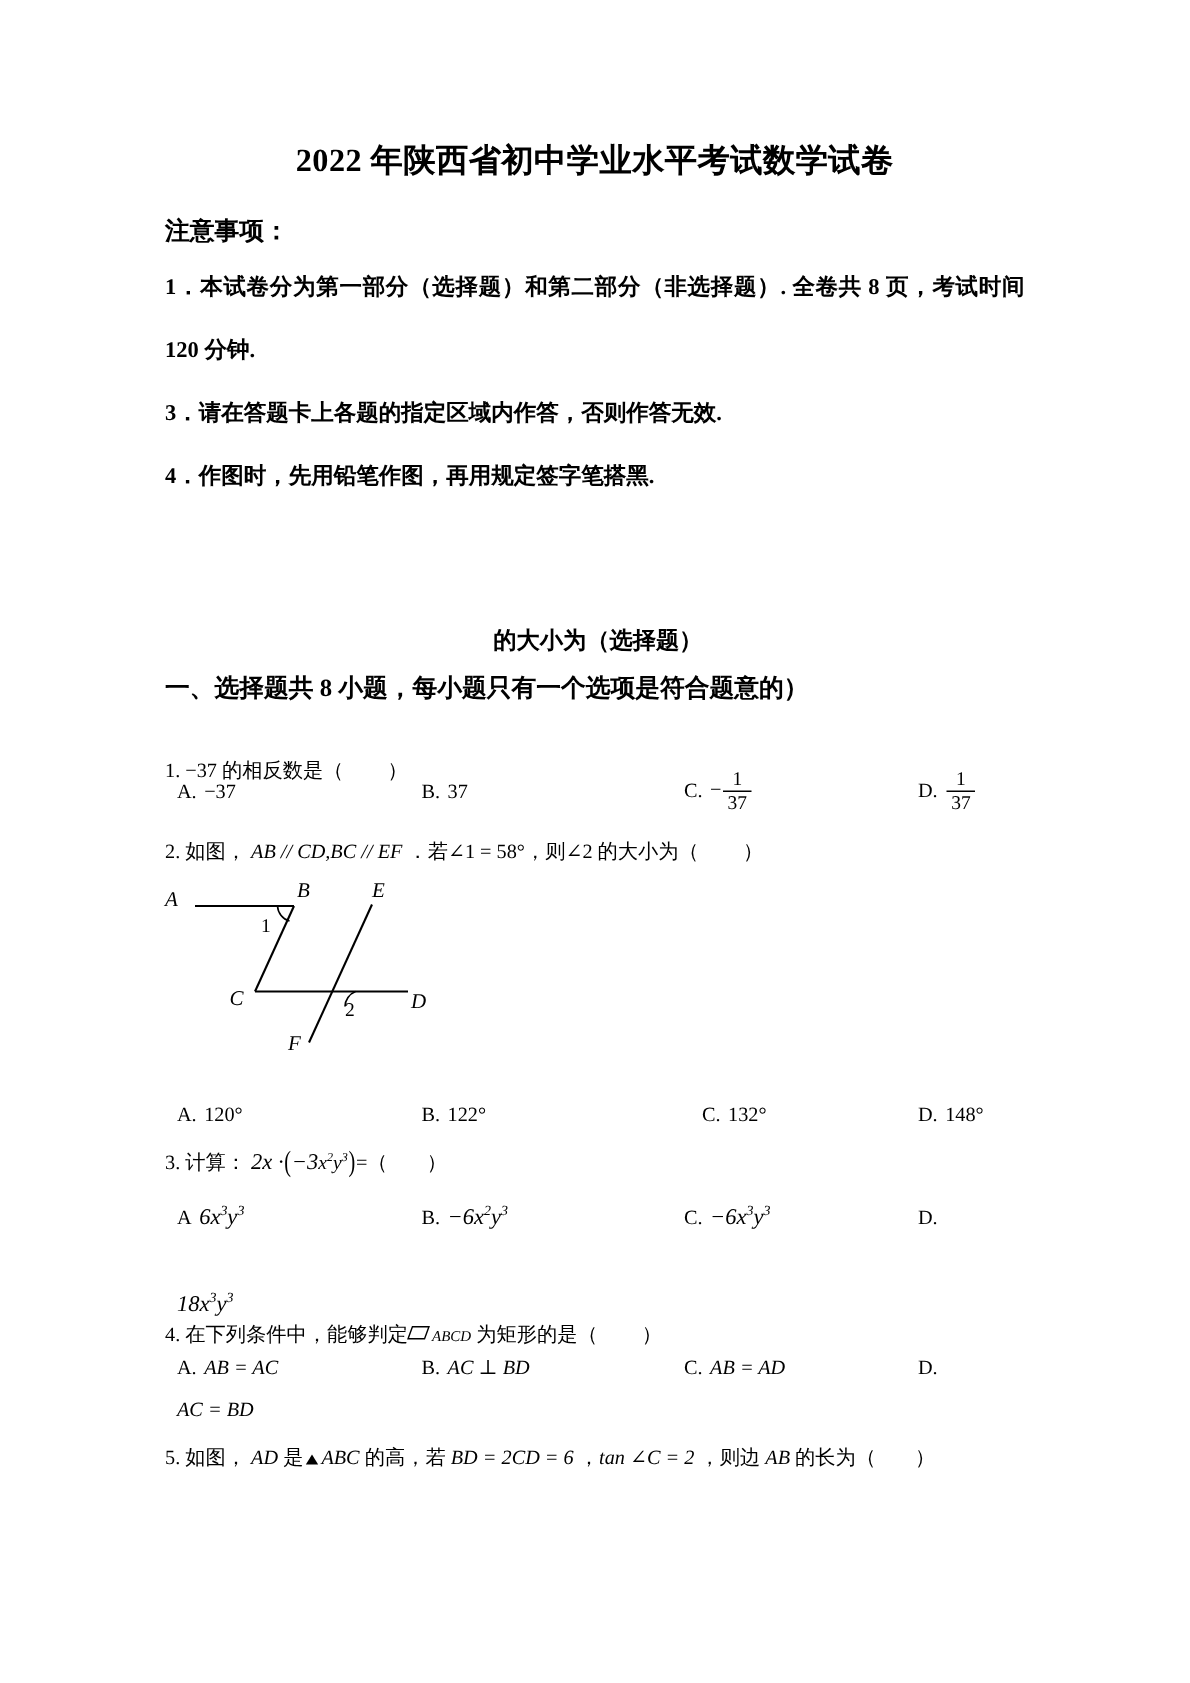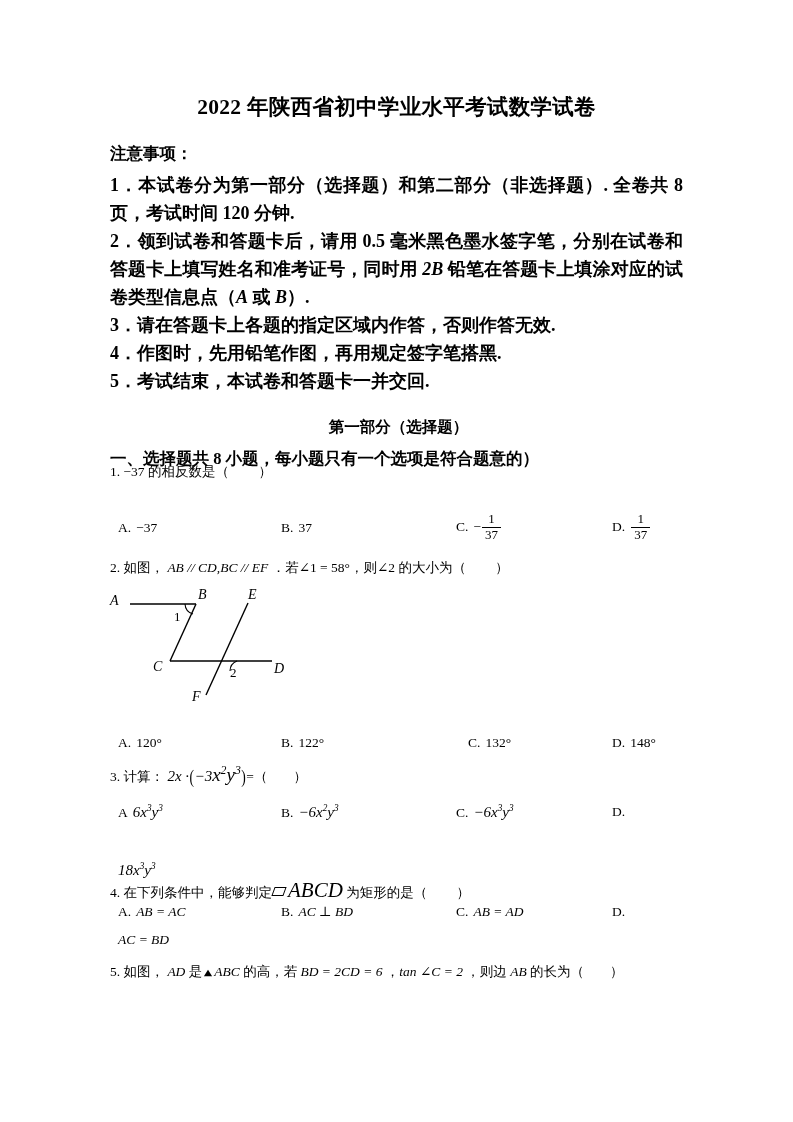--- a/index.html
+++ b/index.html
@@ -36,23 +36,23 @@
     left: 110px;
     top: 137px;
     width: 573px;
   }
   .notice-heading {
     font-size: 16.5px;
     font-weight: bold;
     line-height: 34px;
   }
   .notice-item {
-    font-size: 18px;
-    font-weight: bold;
-    line-height: 28px;
+    font-size: 15px;
+    font-weight: bold;
+    line-height: 42px;
     text-align: justify;
     text-justify: inter-ideograph;
   }
   .it { font-style: italic; }
 
   .part-header {
     position: absolute;
     left: 0;
     top: 417px;
     width: 793px;
@@ -159,44 +159,38 @@
 
   <div class="doc-title">2022 年陕西省初中学业水平考试数学试卷</div>
 
   <div class="notice-block">
     <div class="notice-heading">注意事项：</div>
 
     <div class="notice-item">
       <span>1．</span><span>本试卷分为第一部分（选择题）和第二部分（非选择题）. 全卷共 8 页，考试时间 120 分钟.</span>
     </div>
 
-    <div class="notice-item">
-      <span>2．</span><span>领到试卷和答题卡后，请用 0.5 毫米黑色墨水签字笔，分别在试卷和答题卡上填写姓名和准考证号，同时用 </span><span class="it">2B</span><span> 铅笔在答题卡上填涂对应的试卷类型信息点（</span><span class="it">A</span><span> 或 </span><span class="it">B</span><span>）.</span>
-    </div>
 
     <div class="notice-item">
       <span>3．</span><span>请在答题卡上各题的指定区域内作答，否则作答无效.</span>
     </div>
 
     <div class="notice-item">
       <span>4．</span><span>作图时，先用铅笔作图，再用规定签字笔搭黑.</span>
     </div>
 
-    <div class="notice-item">
-      <span>5．</span><span>考试结束，本试卷和答题卡一并交回.</span>
-    </div>
   </div>
 
   <div class="part-header">
-    <span class="inner">第一部分（选择题）</span>
+    <span class="inner">的大小为（选择题）</span>
   </div>
 
   <div class="section-lead">一、选择题共 8 小题，每小题只有一个选项是符合题意的）</div>
 
-  <div class="q-stem" style="left:110px; top:462px;">
+  <div class="q-stem" style="left:110px; top:504px;">
     <span>1.</span>
     <span>−37 的相反数是（</span>
     <span style="display:inline-block;width:26px;"></span><span>）</span>
   </div>
 
   <div class="opt" style="left:118px; top:518px;">
     <span class="lbl">A.</span><span>−37</span>
   </div>
   <div class="opt" style="left:281px; top:518px;">
     <span class="lbl">B.</span><span>37</span>
@@ -250,42 +244,42 @@
   <div class="opt" style="left:456px; top:733px;margin-left:12px;">
     <span class="lbl">C.</span><span>132°</span>
   </div>
   <div class="opt" style="left:612px; top:733px;">
     <span class="lbl">D.</span><span>148°</span>
   </div>
 
   <div class="q-stem" style="left:110px; top:765px;">
     <span>3.</span>
     <span>计算：</span>
-    <span class="mi" style="font-size:15px;">2x ·</span><span class="paren-big">(</span><span class="mi" style="font-size:15px;">−3</span><span class="mi" style="font-size:19px;">x<sup class="ex">2</sup>y<sup class="ex">3</sup></span><span class="paren-big">)</span><span>=（</span><span style="display:inline-block;width:26px;"></span><span>）</span>
+    <span class="mi" style="font-size:15px;">2x ·</span><span class="paren-big">(</span><span class="mi" style="font-size:15px;">−3</span><span class="mi" style="font-size:13px;">x<sup class="ex">2</sup>y<sup class="ex">3</sup></span><span class="paren-big">)</span><span>=（</span><span style="display:inline-block;width:26px;"></span><span>）</span>
   </div>
 
   <div class="opt" style="left:118px; top:802px;">
     <span class="lbl">A</span><span class="mi" style="font-size:15px;">6</span><span class="mi" style="font-size:15px;">x<sup class="ex">3</sup>y<sup class="ex">3</sup></span>
   </div>
   <div class="opt" style="left:281px; top:802px;">
     <span class="lbl">B.</span><span class="mi" style="font-size:15px;">−6</span><span class="mi" style="font-size:15px;">x<sup class="ex">2</sup>y<sup class="ex">3</sup></span>
   </div>
   <div class="opt" style="left:456px; top:802px;">
     <span class="lbl">C.</span><span class="mi" style="font-size:15px;">−6</span><span class="mi" style="font-size:15px;">x<sup class="ex">3</sup>y<sup class="ex">3</sup></span>
   </div>
   <div class="opt" style="left:612px; top:802px;">
     <span class="lbl">D.</span>
   </div>
   <div class="opt" style="left:118px; top:860px;">
     <span class="mi" style="font-size:15px;">18</span><span class="mi" style="font-size:15px;">x<sup class="ex">3</sup>y<sup class="ex">3</sup></span>
   </div>
 
   <div class="q-stem" style="left:110px; top:880px;">
     <span>4.</span>
-    <span>在下列条件中，能够判定</span><span class="pgram"></span><span class="mi" style="font-size:21px;">ABCD</span>
+    <span>在下列条件中，能够判定</span><span class="pgram"></span><span class="mi" style="font-size:10px;">ABCD</span>
     <span>为矩形的是（</span>
     <span style="display:inline-block;width:26px;"></span><span>）</span>
   </div>
 
   <div class="opt" style="left:118px; top:902px;">
     <span class="lbl">A.</span><span class="mi">AB = AC</span>
   </div>
   <div class="opt" style="left:281px; top:902px;">
     <span class="lbl">B.</span><span class="mi">AC ⊥ BD</span>
   </div>

